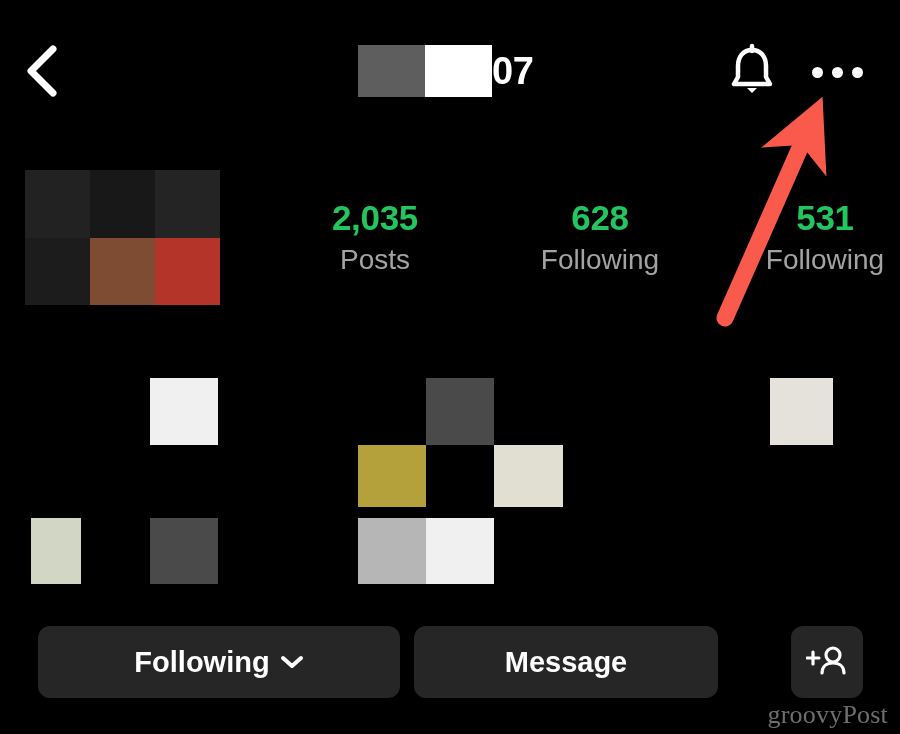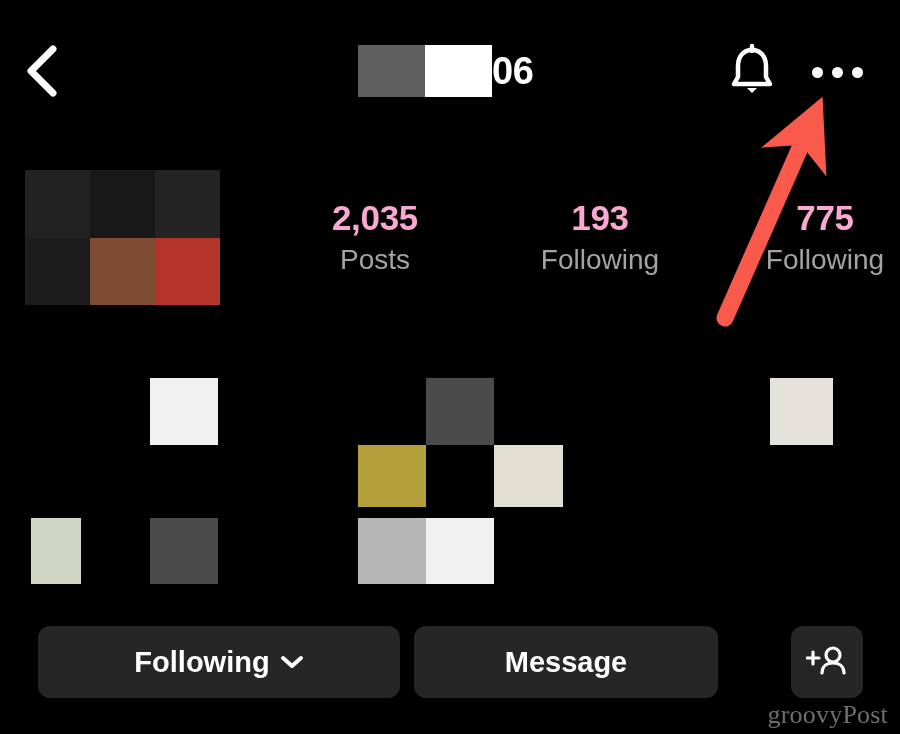--- a/index.html
+++ b/index.html
@@ -117,21 +117,21 @@
     align-items: flex-start;
     justify-content: space-between;
   }
   .stat {
     display: flex;
     flex-direction: column;
     align-items: center;
     min-width: 130px;
   }
   .stat-value {
-    color: #f9a8d4;
+    color: #22c55e;
     font-size: 35px;
     font-weight: bold;
     line-height: 40px;
     letter-spacing: -0.3px;
   }
   .stat-label {
     color: #a3a3a3;
     font-size: 28px;
     font-weight: normal;
     line-height: 36px;
@@ -217,21 +217,21 @@
       <span>
         <svg width="34" height="54" viewBox="0 0 34 54">
           <path d="M29 5 L7 27 L29 49" fill="none" stroke="#ffffff" stroke-width="7" stroke-linecap="round" stroke-linejoin="round"></path>
         </svg>
       </span>
     </div>
 
     <div class="username-wrap">
       <span class="redact-gray" style="background: rgb(94, 94, 94); width: 67px;"></span>
       <span class="redact-white" style="background: rgb(255, 255, 255); width: 67px;"></span>
-      <span class="username-visible">06</span>
+      <span class="username-visible">07</span>
     </div>
 
     <div class="bell-btn">
       <span>
         <svg width="50" height="54" viewBox="0 0 50 54">
           <path d="M25 7 C16 7 11 14 11 23 L11 34 L7 41 L43 41 L39 34 L39 23 C39 14 34 7 25 7 Z" fill="none" stroke="#ffffff" stroke-width="4.5" stroke-linejoin="round" stroke-linecap="round"></path>
           <path d="M20 45 L30 45 L25 50 Z" fill="#ffffff"></path>
           <path d="M25 3 L25 8" stroke="#ffffff" stroke-width="4.5" stroke-linecap="round"></path>
         </svg>
       </span>
@@ -252,25 +252,25 @@
     <span class="avatar-cell" style="background:#7d4c32"></span>
     <span class="avatar-cell" style="background:#b4342a"></span>
   </div>
 
   <div class="stats">
     <div class="stat">
       <span class="stat-value">2,035</span>
       <span class="stat-label">Posts</span>
     </div>
     <div class="stat">
-      <span class="stat-value">193</span>
+      <span class="stat-value">628</span>
       <span class="stat-label">Following</span>
     </div>
     <div class="stat">
-      <span class="stat-value">775</span>
+      <span class="stat-value">531</span>
       <span class="stat-label">Following</span>
     </div>
   </div>
 
   <div id="redactions">
       <div class="redaction" style="left: 150px; top: 378px; width: 68px; height: 67px; background: rgb(240, 240, 240);"></div>
       <div class="redaction" style="left: 426px; top: 378px; width: 68px; height: 67px; background: rgb(74, 74, 74);"></div>
       <div class="redaction" style="left: 770px; top: 378px; width: 63px; height: 67px; background: rgb(228, 226, 218);"></div>
       <div class="redaction" style="left: 358px; top: 445px; width: 68px; height: 62px; background: rgb(181, 161, 59);"></div>
       <div class="redaction" style="left: 494px; top: 445px; width: 69px; height: 62px; background: rgb(224, 223, 210);"></div>

